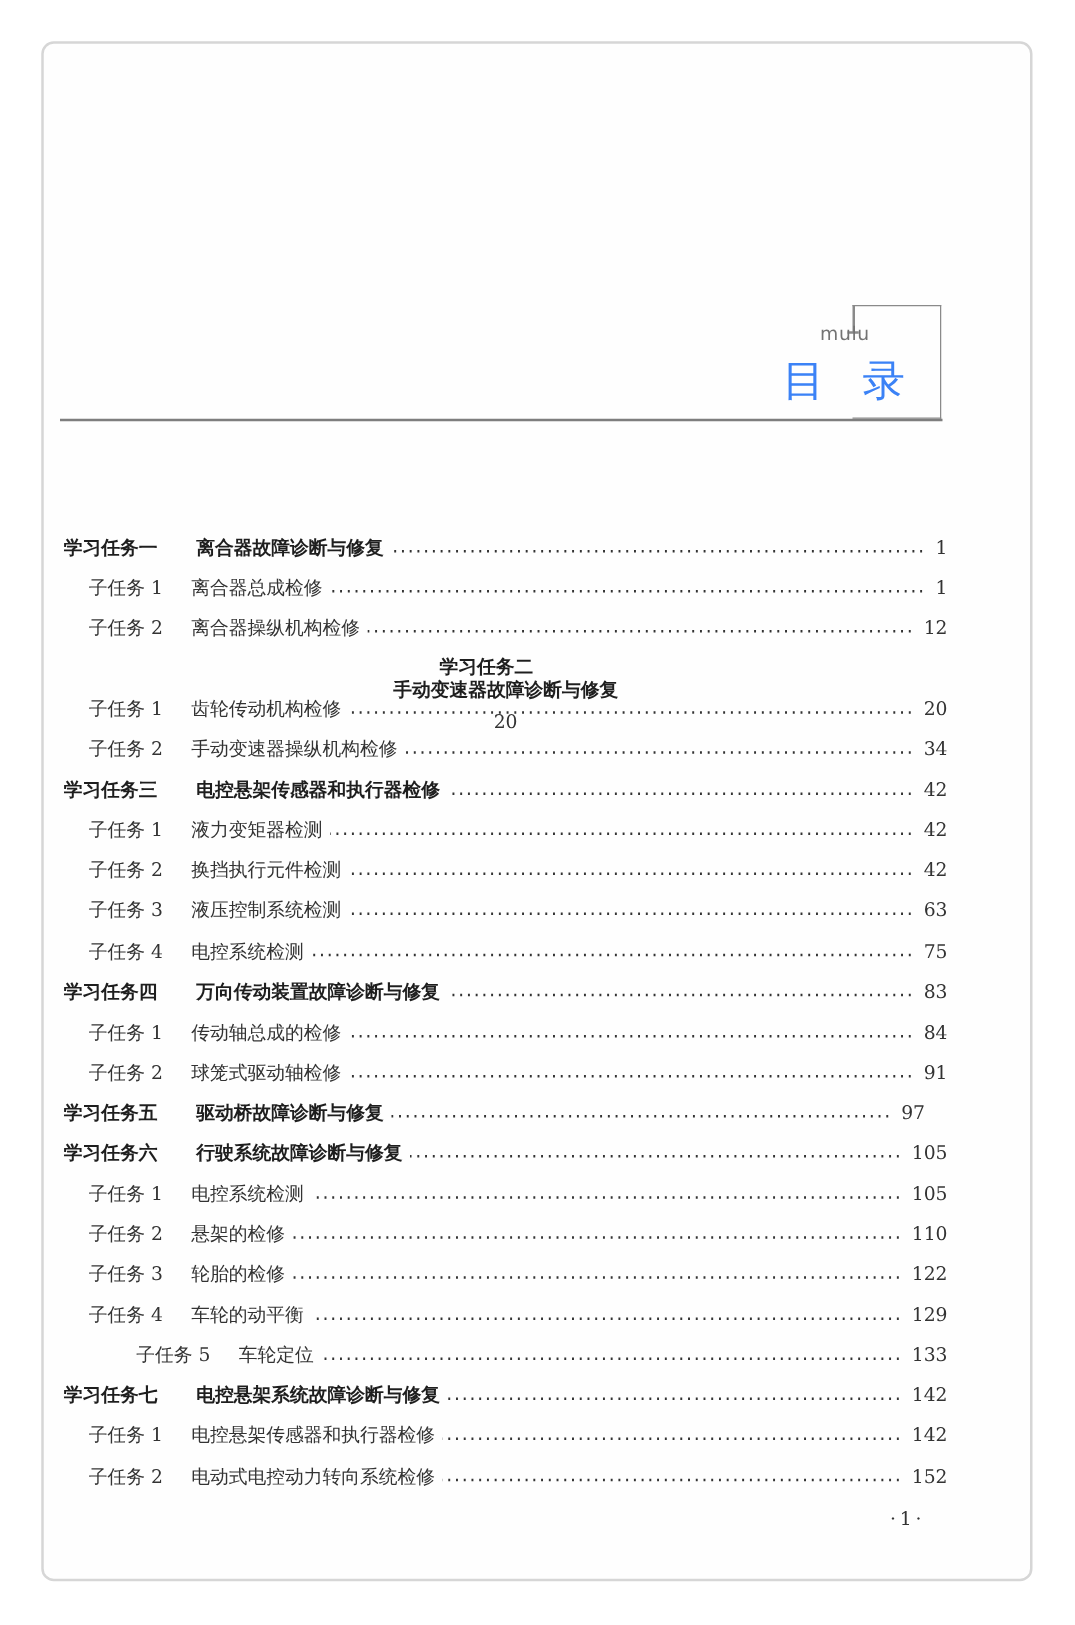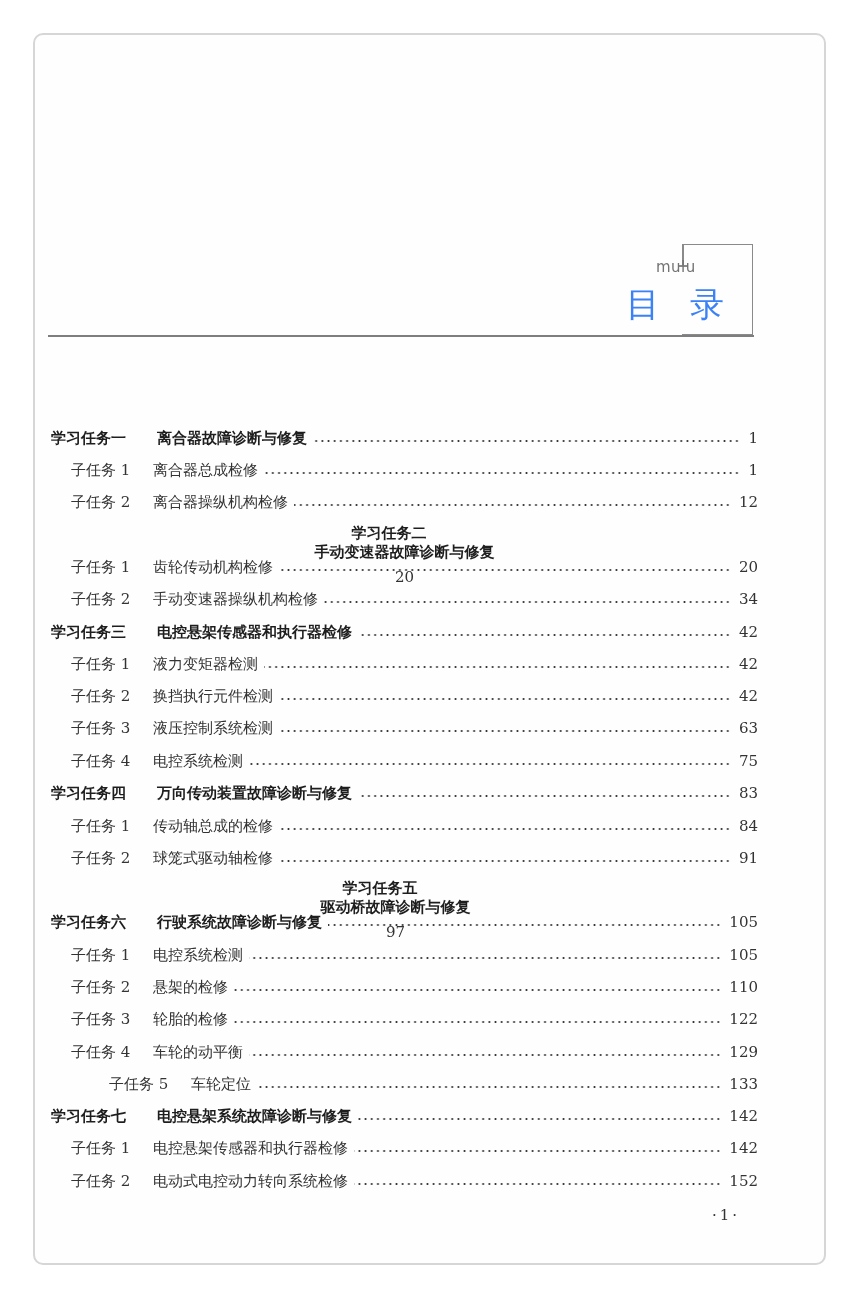--- a/index.html
+++ b/index.html
@@ -211,21 +211,21 @@
       <span class="name">传动轴总成的检修</span>
       <span class="leader"></span>
       <span class="page-num">84</span>
     </div>
     <div class="row sub" style="left: 71px; right: 102px; top: 847px;">
       <span class="label">子任务 2</span>
       <span class="name">球笼式驱动轴检修</span>
       <span class="leader"></span>
       <span class="page-num">91</span>
     </div>
-    <div class="row main" style="left: 51px; right: 120px; top: 879px; flex-direction: column;">
+    <div class="row main" style="left: 51px; right: 120px; top: 879px;">
       <span class="label">学习任务五</span>
       <span class="name">驱动桥故障诊断与修复</span>
       <span class="leader"></span>
       <span class="page-num">97</span>
     </div>
     <div class="row main" style="left: 51px; right: 102px; top: 911px;">
       <span class="label">学习任务六</span>
       <span class="name">行驶系统故障诊断与修复</span>
       <span class="leader"></span>
       <span class="page-num">105</span>

